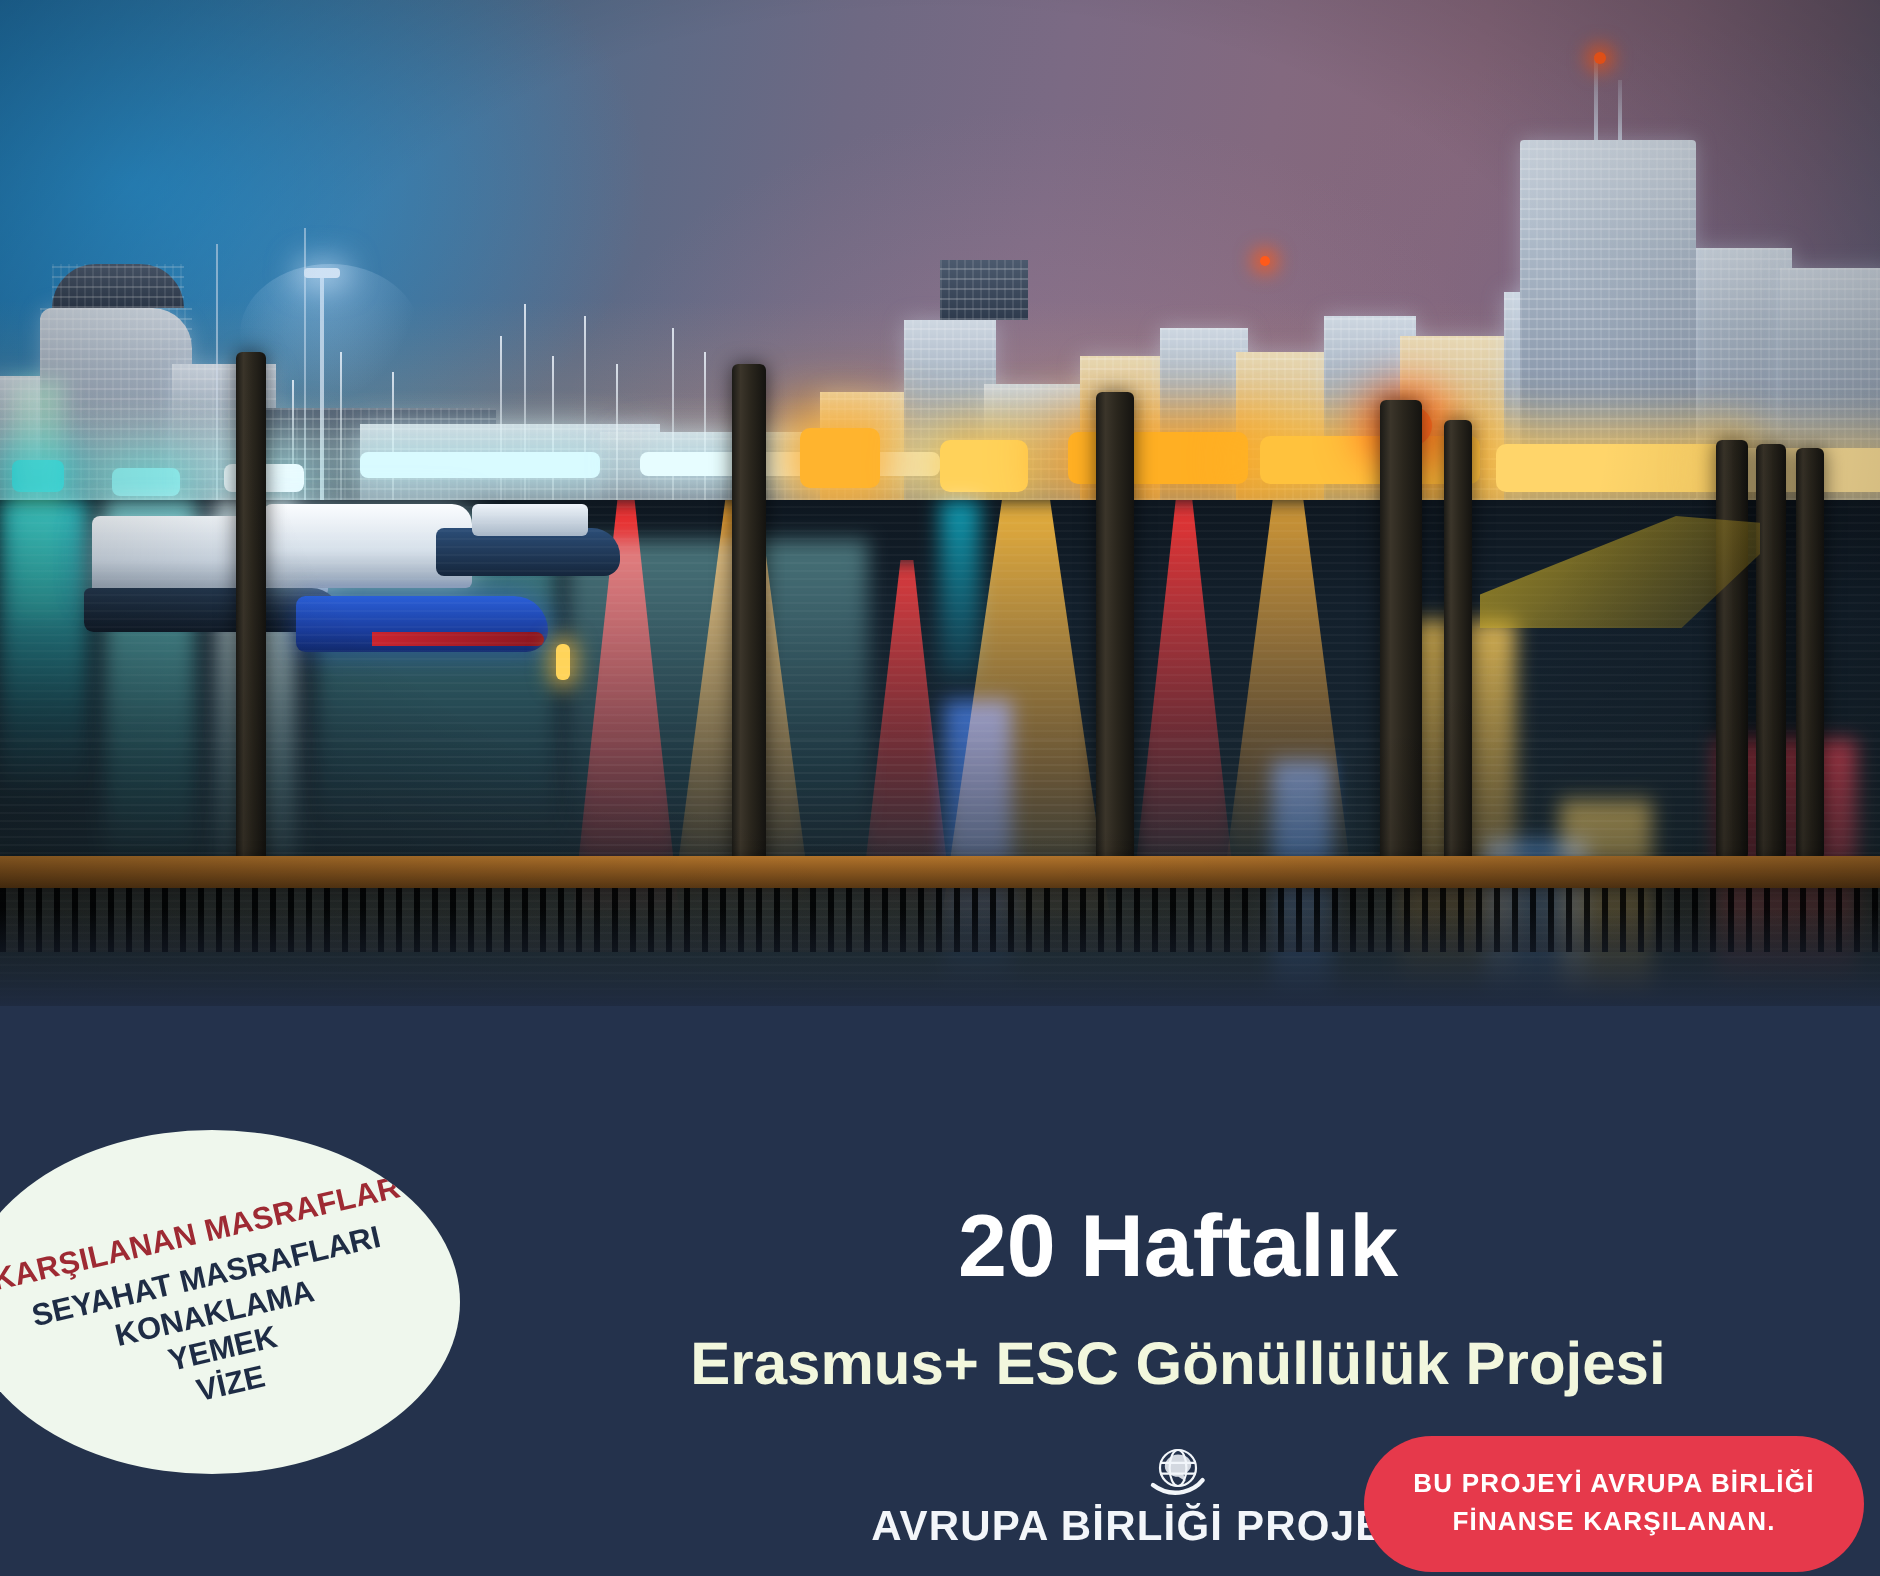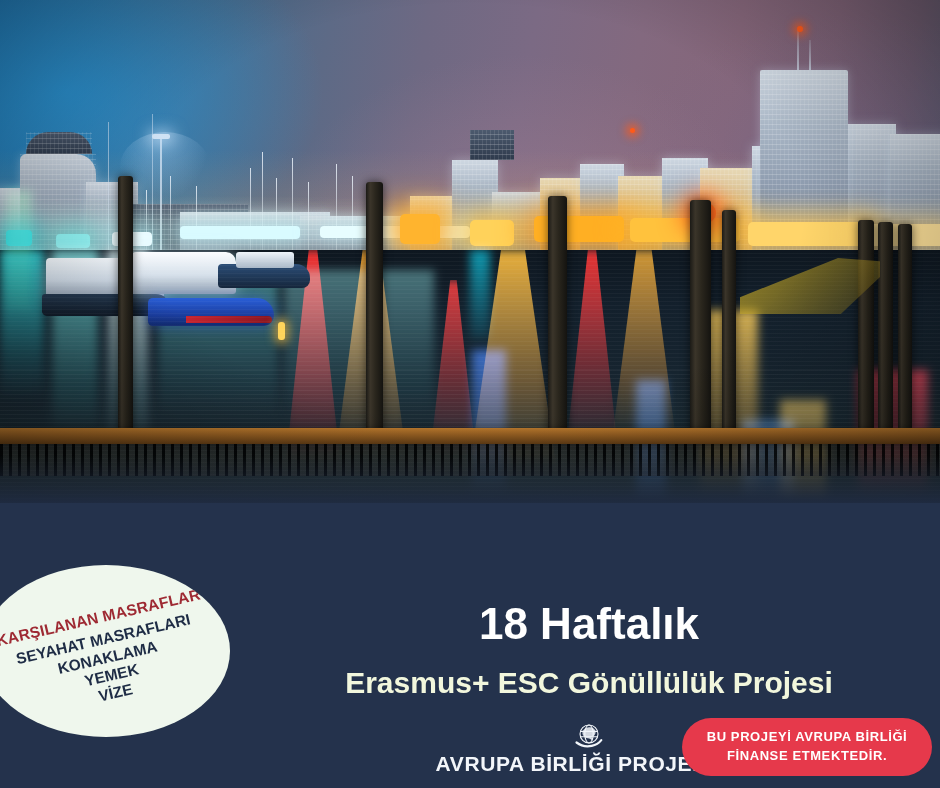--- a/index.html
+++ b/index.html
@@ -214,21 +214,21 @@
   }
   #logo-mark { width:34px; height:30px; margin-bottom:1px; }
   #logo-text {
     color:#f3f6fa; font-size:21px; font-weight:bold;
     letter-spacing:.6px; white-space:nowrap;
   }
 
   
   #eu-badge {
     position:absolute; left:682px; top:718px;
-    width:250px; height:58px;
+    width:250px; height:68px;
     background:#e6394b;
     border-radius:34px;
     display:flex; flex-direction:column;
     align-items:center; justify-content:center;
     text-align:center;
     padding:0 14px;
   }
   .eu-line {
     color:#ffffff; font-size:13px; font-weight:bold;
     letter-spacing:.6px; line-height:1.45; white-space:nowrap;
@@ -384,37 +384,37 @@
     <div id="cost-ellipse">
       <div id="cost-inner">
         <div id="cost-title">KARŞILANAN MASRAFLAR</div>
         <div class="cost-line">SEYAHAT MASRAFLARI</div>
         <div class="cost-line">KONAKLAMA</div>
         <div class="cost-line">YEMEK</div>
         <div class="cost-line">VİZE</div>
       </div>
     </div>
 
-    <div id="h-weeks">18 Haftalık</div>
+    <div id="h-weeks">20 Haftalık</div>
     <div id="h-project">Erasmus+  ESC Gönüllülük Projesi</div>
 
     <div id="logo">
       <span id="logo-mark">
         <svg viewBox="0 0 34 30" width="34" height="30" aria-hidden="true">
           <g fill="none" stroke="#f2f6fa" stroke-width="1.1">
             <circle cx="17" cy="13" r="9"></circle>
             <ellipse cx="17" cy="13" rx="4.2" ry="9"></ellipse>
             <path d="M8.2 10.4h17.6M8.2 15.8h17.6"></path>
           </g>
           <path d="M17 6.2c3.6 0 6.6 1.9 6.6 5.1 0 2.2-1.6 4-3.9 4.7l1.1 3.6-3.6-2.2c-3.6 0-6.8-2.3-6.8-5.3S13.4 6.2 17 6.2z" fill="#f2f6fa" opacity=".85"></path>
           <path d="M4.5 21.5c4.5 3.4 9.7 4.6 15.2 3.4 4.2-.9 7.4-3 9.6-5.8" fill="none" stroke="#f2f6fa" stroke-width="2.2" stroke-linecap="round"></path>
         </svg>
       </span>
       <span id="logo-text">AVRUPA BİRLİĞİ PROJELERİ</span>
     </div>
   </div>
 
   <div id="eu-badge">
     <span class="eu-line">BU PROJEYİ AVRUPA BİRLİĞİ</span>
-    <span class="eu-line">FİNANSE ETMEKTEDİR.</span>
+    <span class="eu-line">FİNANSE KARŞILANAN.</span>
   </div>
 
 </div>
 
 </body></html>

